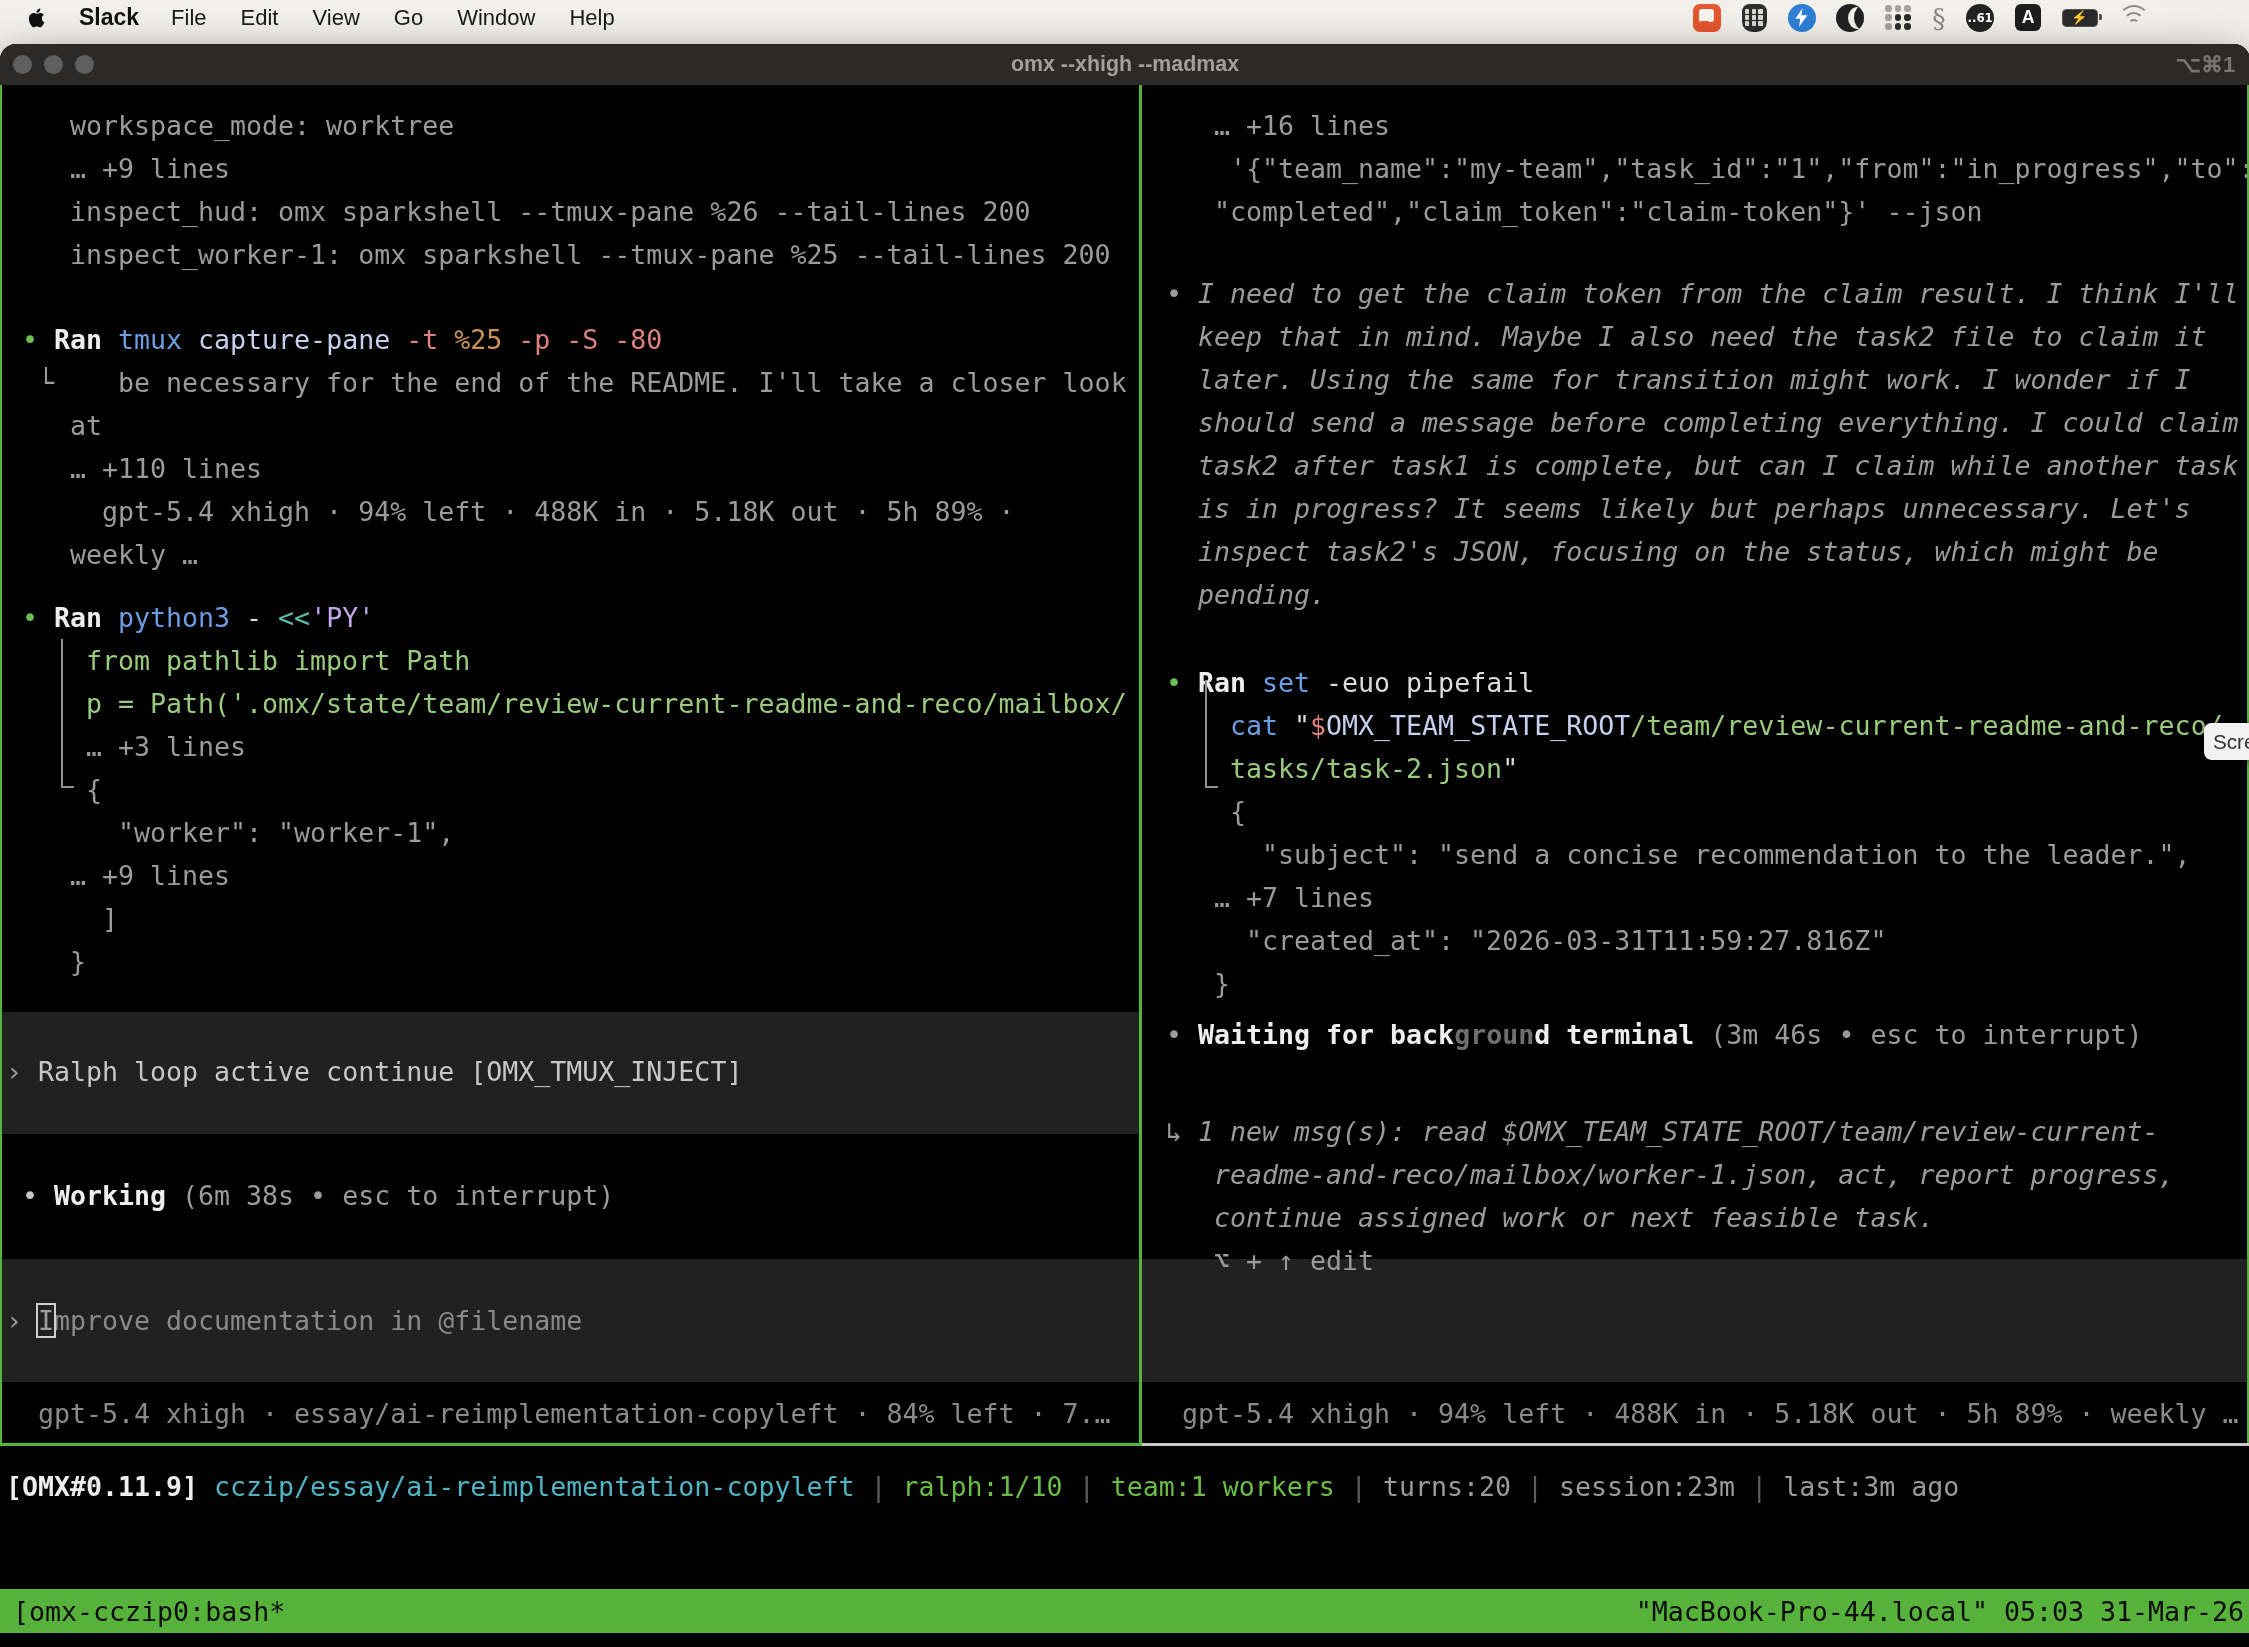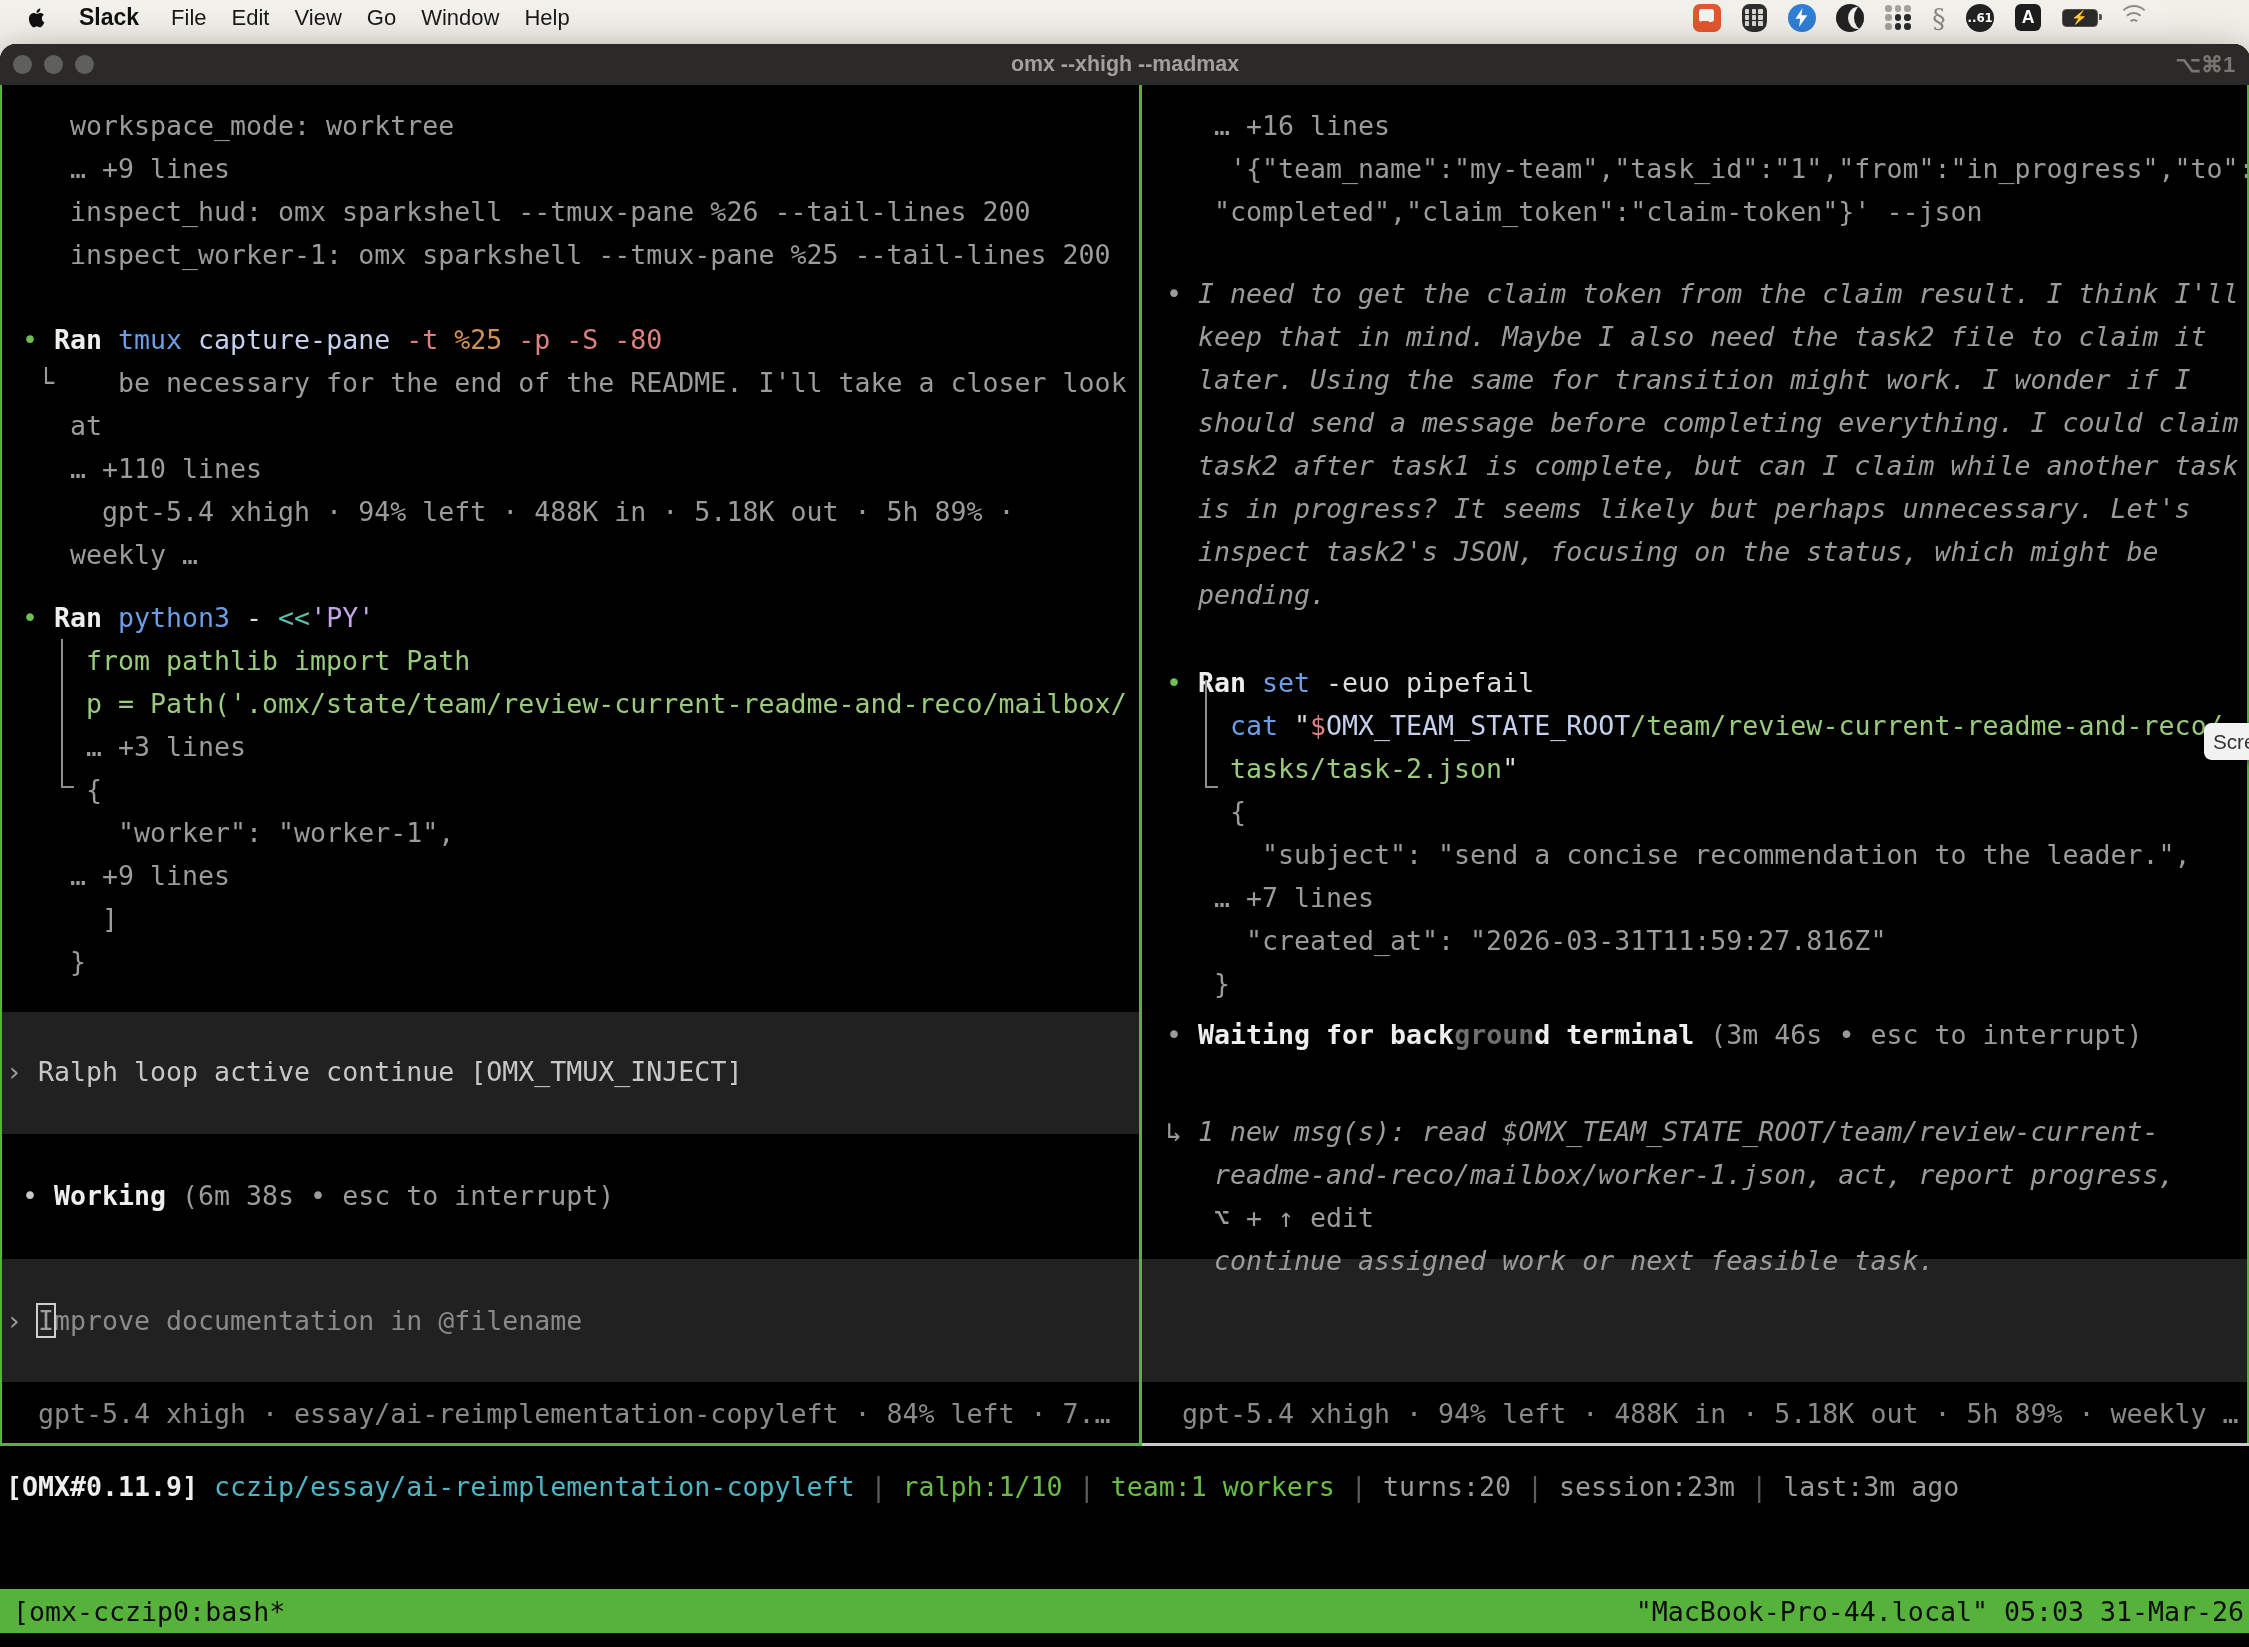--- a/index.html
+++ b/index.html
@@ -4,21 +4,21 @@
 <style>
   html,body{margin:0;padding:0;background:#f1efe8;}
   .screen{position:relative;width:2250px;height:1648px;overflow:hidden;background:#f1efe8;font-family:"Liberation Sans",sans-serif;}
 
   
   .menubar{position:absolute;left:0;top:0;width:2166px;height:35px;background:#f2f0ea;display:flex;align-items:center;justify-content:space-between;}
   .mb-left{display:flex;align-items:center;gap:32px;padding-left:28px;}
   .apple{display:inline-flex;width:19px;height:22px;}
   .apple svg{width:19px;height:22px;fill:#111;}
   .mb-app{font-weight:bold;font-size:23px;color:#111;}
-  #menus{display:flex;gap:25px;}
+  #menus{display:flex;gap:34px;}
   .mb-item{font-size:22px;color:#1a1a1a;}
   .mb-right{display:flex;align-items:center;gap:20.7px;padding-right:17.7px;}
   .ic{display:inline-flex;align-items:center;justify-content:center;}
   .ic-chat{width:28px;height:28px;background:#e4572e;border-radius:6.6px;position:relative;}
   .ic-chat .bub{position:absolute;left:5.9px;top:5.2px;width:14.8px;height:13.3px;background:#f6f4ee;border-radius:3px;}
   .ic-chat .tail{position:absolute;left:7.4px;top:17.7px;width:0;height:0;border-left:5.2px solid transparent;border-right:3.7px solid transparent;border-top:8px solid #e4572e;}
   .ic-shield{width:25px;height:28px;background:#2e2e2e;border-radius:7.4px 7.4px 10.3px 10.3px;display:grid;grid-template-columns:repeat(3,5.2px);grid-gap:1.5px;align-content:center;justify-content:center;}
   .ic-shield i{width:4.4px;height:4.4px;background:#d9d7d1;border-radius:0.7px;}
   .ic-bolt{width:28px;height:28px;border-radius:50%;background:#2f7fd6;color:#fff;font-size:17.7px;position:relative;}
   .ic-bolt svg{width:14.8px;height:19px;fill:#fff;}
@@ -253,22 +253,22 @@
             <div class="tline"><span class="c-g">    … +7 lines</span></div>
             <div class="tline"><span class="c-g">      "created_at": "2026-03-31T11:59:27.816Z"</span></div>
             <div class="tline"><span class="c-g">    }</span></div>
           </div>
           <div class="tblock" style="top: 928px;">
             <div class="tline"><span class="c-g"> • </span><span class="c-wb">Waiting for back</span><span class="c-shd">groun</span><span class="c-wb">d terminal</span><span class="c-g"> (3m 46s • esc to interrupt)</span></div>
           </div>
           <div class="tblock" style="top: 1025px;">
             <div class="tline"><span class="c-it"> ↳ 1 new msg(s): read $OMX_TEAM_STATE_ROOT/team/review-current-</span></div>
             <div class="tline"><span class="c-it">    readme-and-reco/mailbox/worker-1.json, act, report progress,</span></div>
+            <div class="tline"><span class="c-it">    continue assigned work or next feasible task.</span></div>
             <div class="tline"><span class="c-g">    ⌥ + ↑ edit</span></div>
-            <div class="tline"><span class="c-it">    continue assigned work or next feasible task.</span></div>
           </div>
           <div class="tblock" style="top: 1307px;">
             <div class="tline"><span class="c-dg">  gpt-5.4 xhigh · 94% left · 488K in · 5.18K out · 5h 89% · weekly …</span></div>
           </div>
         </div>
       <div id="term-bottom">
           <div class="tblock" style="top: 1380px;">
             <div class="tline"><span class="c-w">[OMX#0.11.9] </span><span class="c-cy">cczip/essay/ai-reimplementation-copyleft </span><span class="c-sp">| </span><span class="c-g2">ralph:1/10 </span><span class="c-sp">| </span><span class="c-g2">team:1 workers </span><span class="c-sp">| </span><span class="c-g">turns:20 </span><span class="c-sp">| </span><span class="c-g">session:23m </span><span class="c-sp">| </span><span class="c-g">last:3m ago</span></div>
           </div>
         </div>

